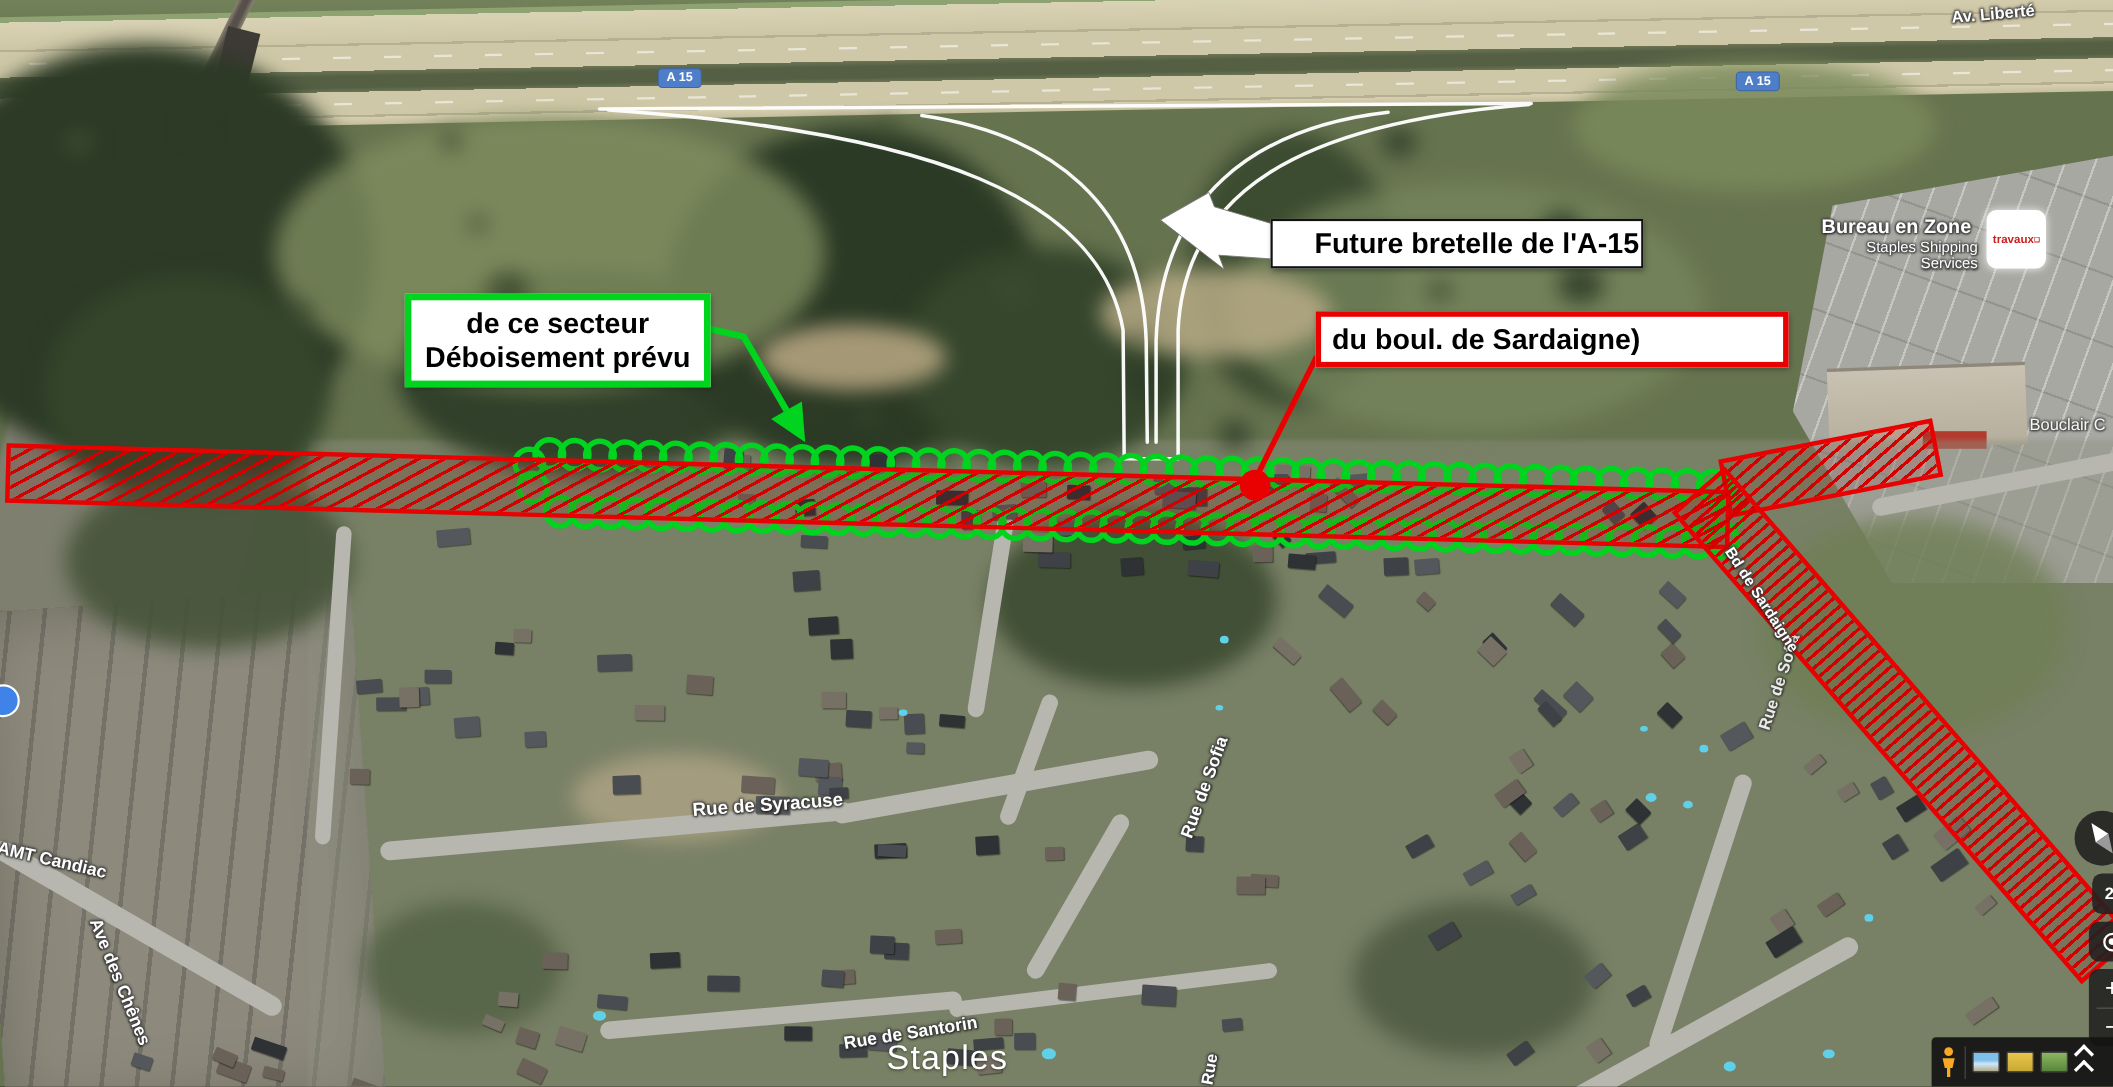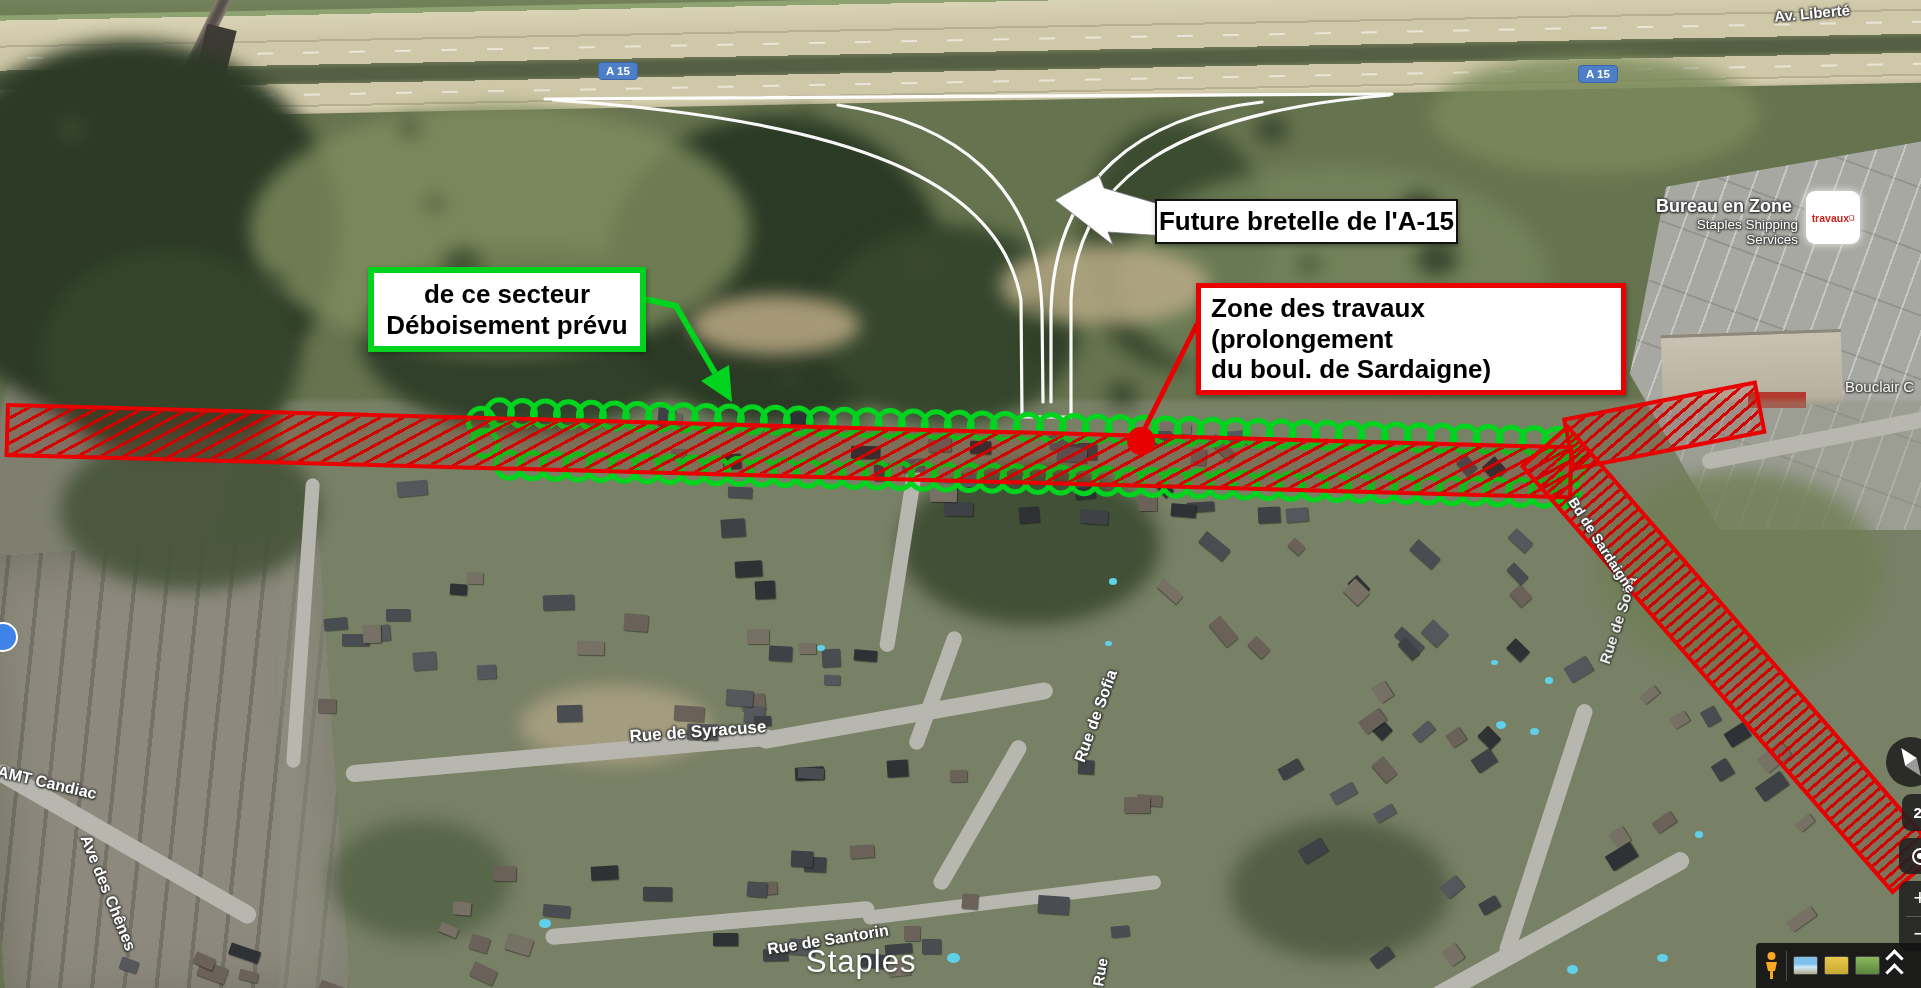--- a/index.html
+++ b/index.html
@@ -66,21 +66,21 @@
   #corridor-diag{position:absolute;left:1568px;top:424px;width:560px;height:56px;
     transform:rotate(49deg);transform-origin:0 0;z-index:20;
     border:4px solid #e90000;
     background:repeating-linear-gradient(90deg,rgba(0,0,0,0) 0 6px,#d40000 6px 9px),rgba(170,0,0,.10);}
   #ramp-svg,#leader-svg{position:absolute;left:0;top:0;z-index:15;pointer-events:none;}
   #leader-svg{z-index:29;}
   
   .annobox{position:absolute;background:#fff;color:#000;font-weight:700;z-index:30;
     line-height:1.18;box-shadow:1px 2px 5px rgba(0,0,0,.35);}
   #box-ramp{left:1155px;top:199px;width:299px;height:41px;border:2.5px solid #111;
-    display:flex;align-items:center;justify-content:center;font-size:26px;white-space:nowrap;}
+    display:flex;align-items:center;justify-content:center;font-size:26px;white-space:nowrap;padding-left:36px;}
   #box-zone{left:1196px;top:283px;width:400px;border:5px solid #e90000;
     padding:5px 10px;font-size:26px;}
   #box-deboise{left:368px;top:267px;width:262px;border:6px solid #00d41e;
     padding:6px 2px;font-size:26px;text-align:center;}
   
   .maplabel{position:absolute;color:#fff;font-weight:700;white-space:nowrap;z-index:12;
     text-shadow:-1px -1px 2px rgba(70,70,70,.9),1px -1px 2px rgba(70,70,70,.9),
                 -1px 1px 2px rgba(50,50,50,.9),1px 1px 2px rgba(0,0,0,.85);}
   .shield{position:absolute;background:#4d7ec7;color:#fff;font-weight:700;font-size:11.5px;
     padding:2px 7px;border-radius:4px;border:1px solid #3b66a8;z-index:12;white-space:nowrap;}
@@ -476,21 +476,20 @@
     <path d="M640,298 L676,306 L715,373" stroke="#00d41e" stroke-width="6" fill="none"></path>
     <polygon points="732,402 701,381 729,365" fill="#00d41e"></polygon>
     <path d="M1197,324 L1142,434" stroke="#e90000" stroke-width="5" fill="none"></path>
     <circle cx="1141" cy="441" r="14" fill="#e90000"></circle>
   </svg>
 
   <div class="annobox" id="box-ramp">
     <span>Future bretelle de l'A-15</span>
   </div>
   <div class="annobox" id="box-zone">
-    <div>Zone des travaux (prolongement</div>
     <div>du boul. de Sardaigne)</div>
   </div>
   <div class="annobox" id="box-deboise">
     <div>de ce secteur</div>
     <div>Déboisement prévu</div>
   </div>
 
   <div class="maplabel" style="left:1812px;top:13px;font-size:15px;transform:translate(-50%,-50%) rotate(-5deg)">Av. Liberté</div>
   <div class="shield" style="left:598px;top:62px">A 15</div>
   <div class="shield" style="left:1578px;top:65px">A 15</div>

